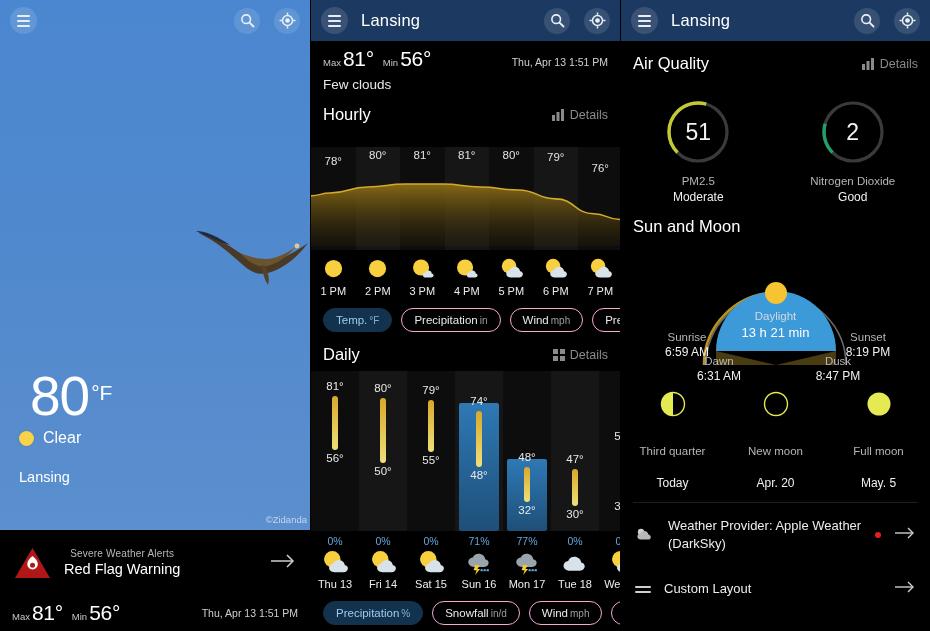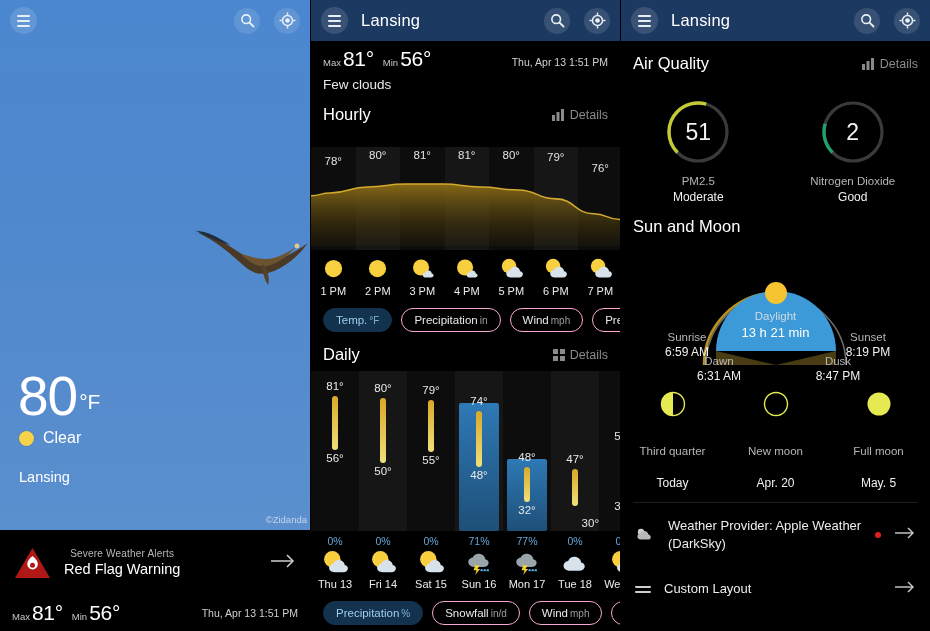--- a/index.html
+++ b/index.html
@@ -20,21 +20,21 @@
   .menu-btn i { display:block; width:13px; height:2px; background:#e9eef4; border-radius:1px; }
   .appbar-title { color:#fff; font-size:16.5px; margin-left:13px; letter-spacing:.2px; }
   .appbar-right { margin-left:auto; display:flex; align-items:center; gap:14px; }
   .ic-round { width:26px; height:26px; border-radius:50%; background:rgba(255,255,255,0.12);
               display:flex; align-items:center; justify-content:center; }
   .ic-round svg { display:block; }
 
   
   .hero { position:absolute; inset:0 0 101px 0; background:linear-gradient(180deg,#4b87d0 0%,#4f88cd 40%,#5b8fce 100%); overflow:hidden; }
   .bird { position:absolute; left:196px; top:225px; width:116px; height:62px; }
-  .hero-temp { position:absolute; left:18px; bottom:108px; color:#fff; display:flex; align-items:center; }
+  .hero-temp { position:absolute; left:30px; bottom:108px; color:#fff; display:flex; align-items:flex-start; }
   .hero-temp .num { font-size:55px; line-height:.92; font-weight:300; letter-spacing:-1px; }
   .hero-temp .unit { font-size:21px; font-weight:300; margin-top:10px; margin-left:2px; }
   .hero-cond { position:absolute; left:19px; bottom:83px; display:flex; align-items:center; gap:9px; color:#fff; font-size:16px; }
   .sun-dot { width:15px; height:15px; border-radius:50%; background:#f6d349; box-shadow:0 0 2px rgba(0,0,0,.18); }
   .hero-city { position:absolute; left:19px; bottom:45px; color:#fff; font-size:14.5px; }
   .watermark { position:absolute; right:3px; bottom:5px; color:rgba(255,255,255,.62); font-size:9.5px; }
 
   .alert-row { position:absolute; left:0; right:0; bottom:36px; height:65px; background:#000;
                display:flex; align-items:center; padding:0 14px 0 14px; }
   .alert-tri { width:37px; height:32px; position:relative; flex:0 0 auto; }
@@ -395,21 +395,21 @@
             </div>
             <div class="dcol odd">
               <div class="dcold" style="top: 88.1667px; bottom: 0px; background: linear-gradient(rgb(46, 121, 181), rgb(30, 79, 120));"></div>
               <div class="dbar" style="top: 96.1667px; height: 34.6667px;"></div>
               <div class="dhi" style="top: 80.1667px;">48°</div>
               <div class="dlo" style="top: 132.833px;">32°</div>
             </div>
             <div class="dcol even">
               <div class="dbar" style="top: 98.3333px; height: 36.8333px;"></div>
               <div class="dhi" style="top: 82.3333px;">47°</div>
-              <div class="dlo" style="top: 146px; text-align: right;">30°</div>
+              <div class="dlo" style="top: 137px;">30°</div>
             </div>
             <div class="dcol odd">
               <div class="dhi" style="top: 58.5px;">58°</div>
               <div class="dlo" style="top: 128.5px;">34°</div>
             </div>
           </div>
       </div>
 
       <div class="dprecs" id="dprecs">
           <div class="dprec">0%</div>

